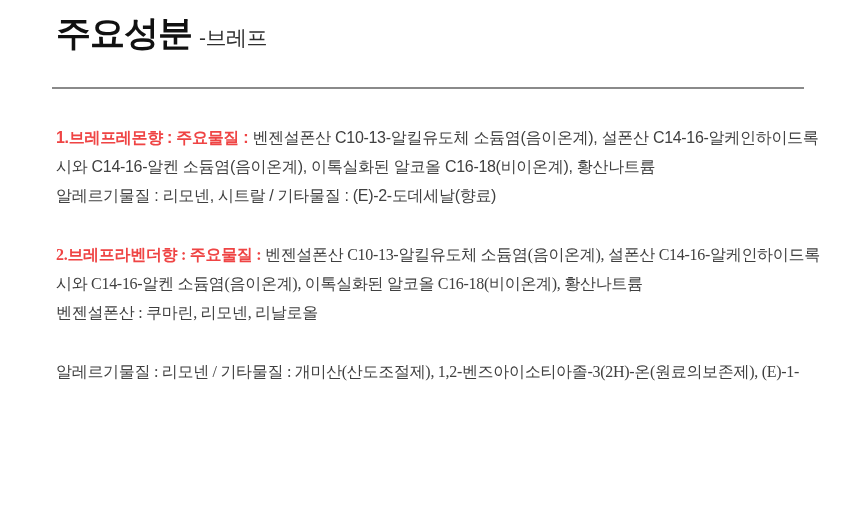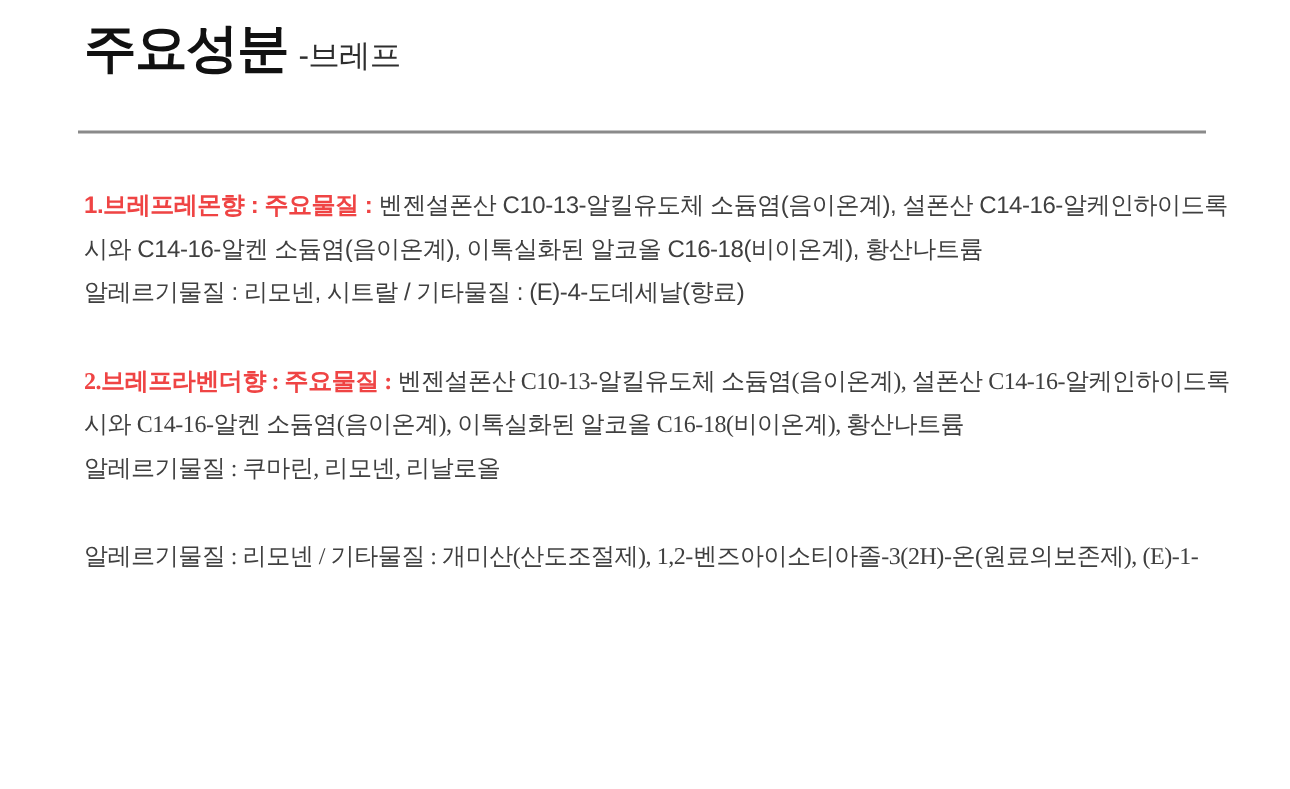--- a/index.html
+++ b/index.html
@@ -73,27 +73,27 @@
     </h1>
   </header>
 
   <div class="rule rule-top"></div>
 
   <main>
 
     <section class="para">
       <p><strong>1.브레프레몬향 : 주요물질 :</strong><span> 벤젠설폰산 C10-13-알킬유도체 소듐염(음이온계), 설폰산 C14-16-알케인하이드록</span></p>
       <p>시와 C14-16-알켄 소듐염(음이온계), 이톡실화된 알코올 C16-18(비이온계), 황산나트륨</p>
-      <p>알레르기물질 : 리모넨, 시트랄 / 기타물질 : (E)-4-도데세날(향료)</p>
+      <p>알레르기물질 : 리모넨, 시트랄 / 기타물질 : (E)-2-도데세날(향료)</p>
     </section>
 
     <section class="para">
       <p><strong>2.브레프라벤더향 : 주요물질 :</strong><span> 벤젠설폰산 C10-13-알킬유도체 소듐염(음이온계), 설폰산 C14-16-알케인하이드록</span></p>
       <p>시와 C14-16-알켄 소듐염(음이온계), 이톡실화된 알코올 C16-18(비이온계), 황산나트륨</p>
-      <p>알레르기물질 : 쿠마린, 리모넨, 리날로올</p>
+      <p>벤젠설폰산 : 쿠마린, 리모넨, 리날로올</p>
     </section>
 
     <section class="para">
       <p>알레르기물질 : 리모넨 / 기타물질 : 개미산(산도조절제), 1,2-벤즈아이소티아졸-3(2H)-온(원료의보존제), (E)-1-</p>
       <p>도데세날(향료)</p>
     </section>
 
   </main>
 
   <div class="rule rule-bottom"></div>

